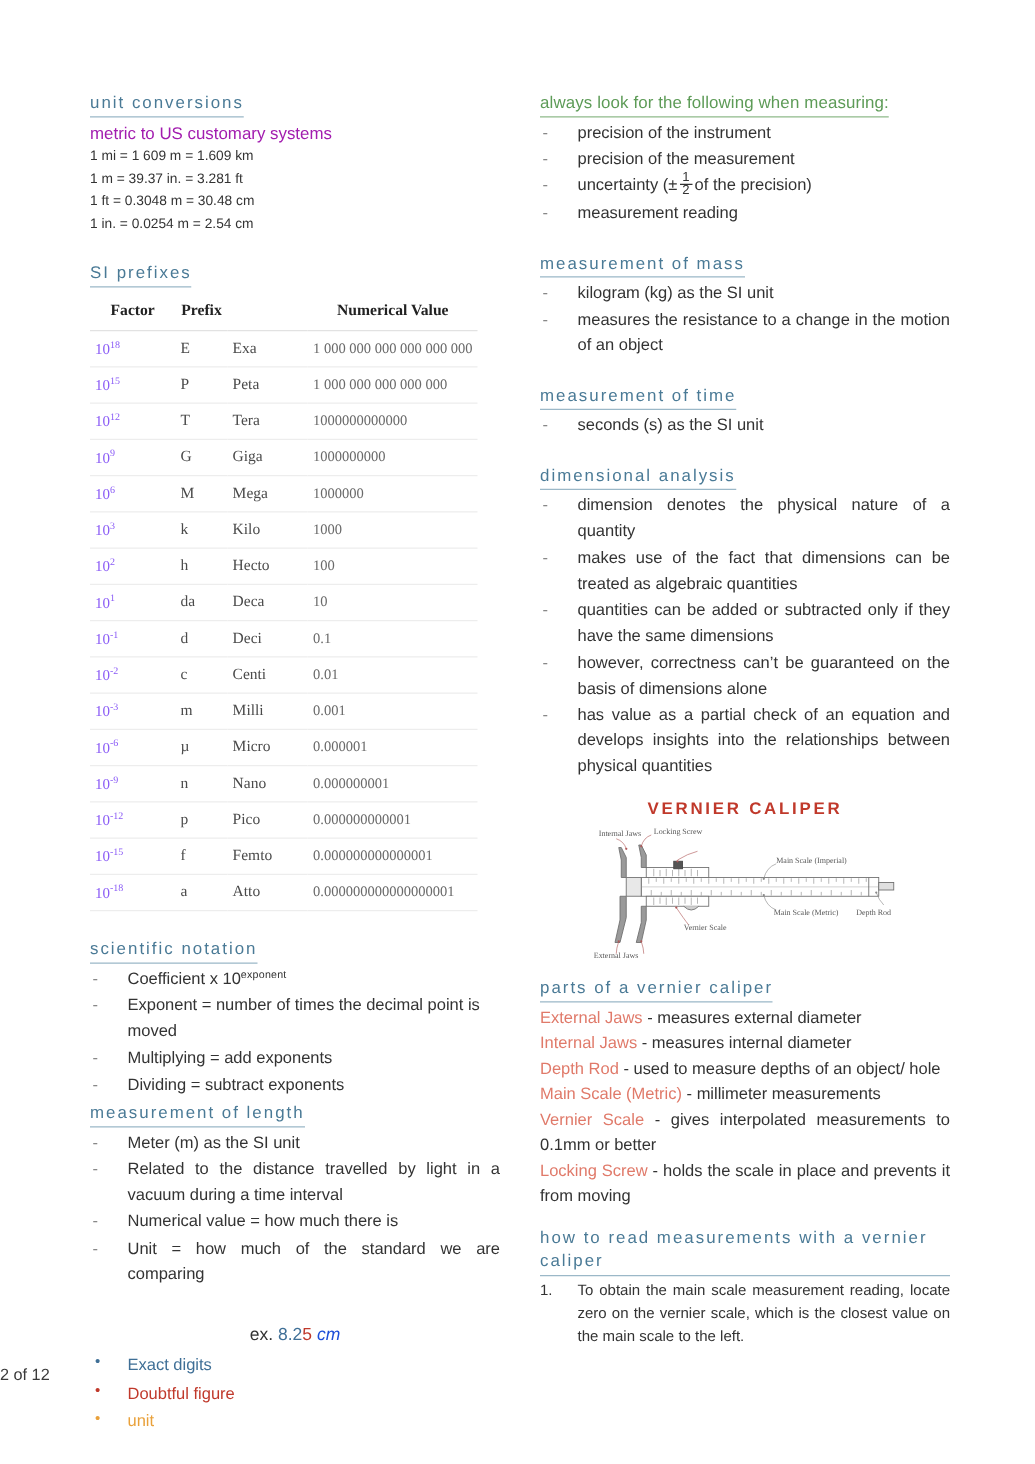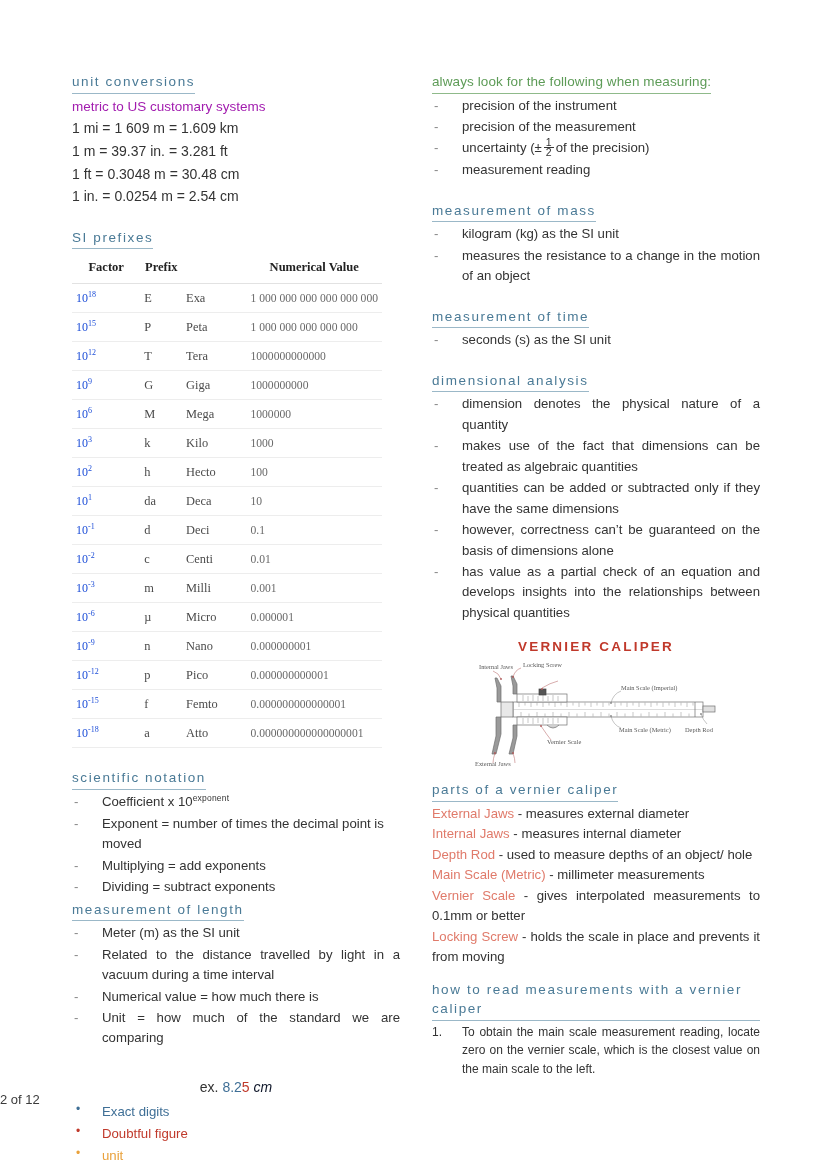--- a/index.html
+++ b/index.html
@@ -54,21 +54,21 @@
   }
   .subhead-green {
     color: #a21caf;
     font-size: 13.5px;
     line-height: 1.6;
   }
   .section { margin-bottom: 2px; }
   .gap-sm { height: 10px; }
   .gap-md { height: 18px; }
   .eqline {
-    font-size: 14px;
+    font-size: 11px;
     line-height: 1.62;
     color: #333;
   }
 
   
   ul.dash, ul.dot, ol.num {
     list-style: none;
     margin: 0;
     padding: 0;
   }
@@ -149,21 +149,21 @@
   table.si td {
     font-size: 11.6px;
     color: #6a6a6a;
     padding: 6px 4px 6px 4px;
     border-bottom: 1px solid #ededed;
     vertical-align: middle;
     white-space: nowrap;
   }
   table.si td.sym { color: #4a4a4a; font-size: 12.4px; }
   table.si td.pfx { color: #4a4a4a; font-size: 12.4px; }
-  table.si td.fac { color: #1d4ed8; font-size: 12px; }
+  table.si td.fac { color: #8b5cf6; font-size: 12px; }
   table.si td sup { font-size: 8px; }
 
   
   .vc-title {
     text-align: center;
     color: #c0392b;
     font-size: 13.5px;
     font-weight: bold;
     letter-spacing: 2.2px;
     margin: 16px 0 8px 0;
@@ -195,21 +195,21 @@
   
   .ex-line {
     text-align: center;
     font-size: 14px;
     margin-top: 30px;
     margin-bottom: 6px;
     color: #333;
   }
   .ex-blue { color: #3f6f96; }
   .ex-red { color: #c0392b; }
-  .ex-orange { color: #0f172a; font-style: italic; }
+  .ex-orange { color: #1d4ed8; font-style: italic; }
 
   
   .caliper-wrap {
     width: 100%;
     display: flex;
     justify-content: center;
     margin: 2px 0 10px 0;
   }
   svg.caliper { display: block; }
   .cal-label {

